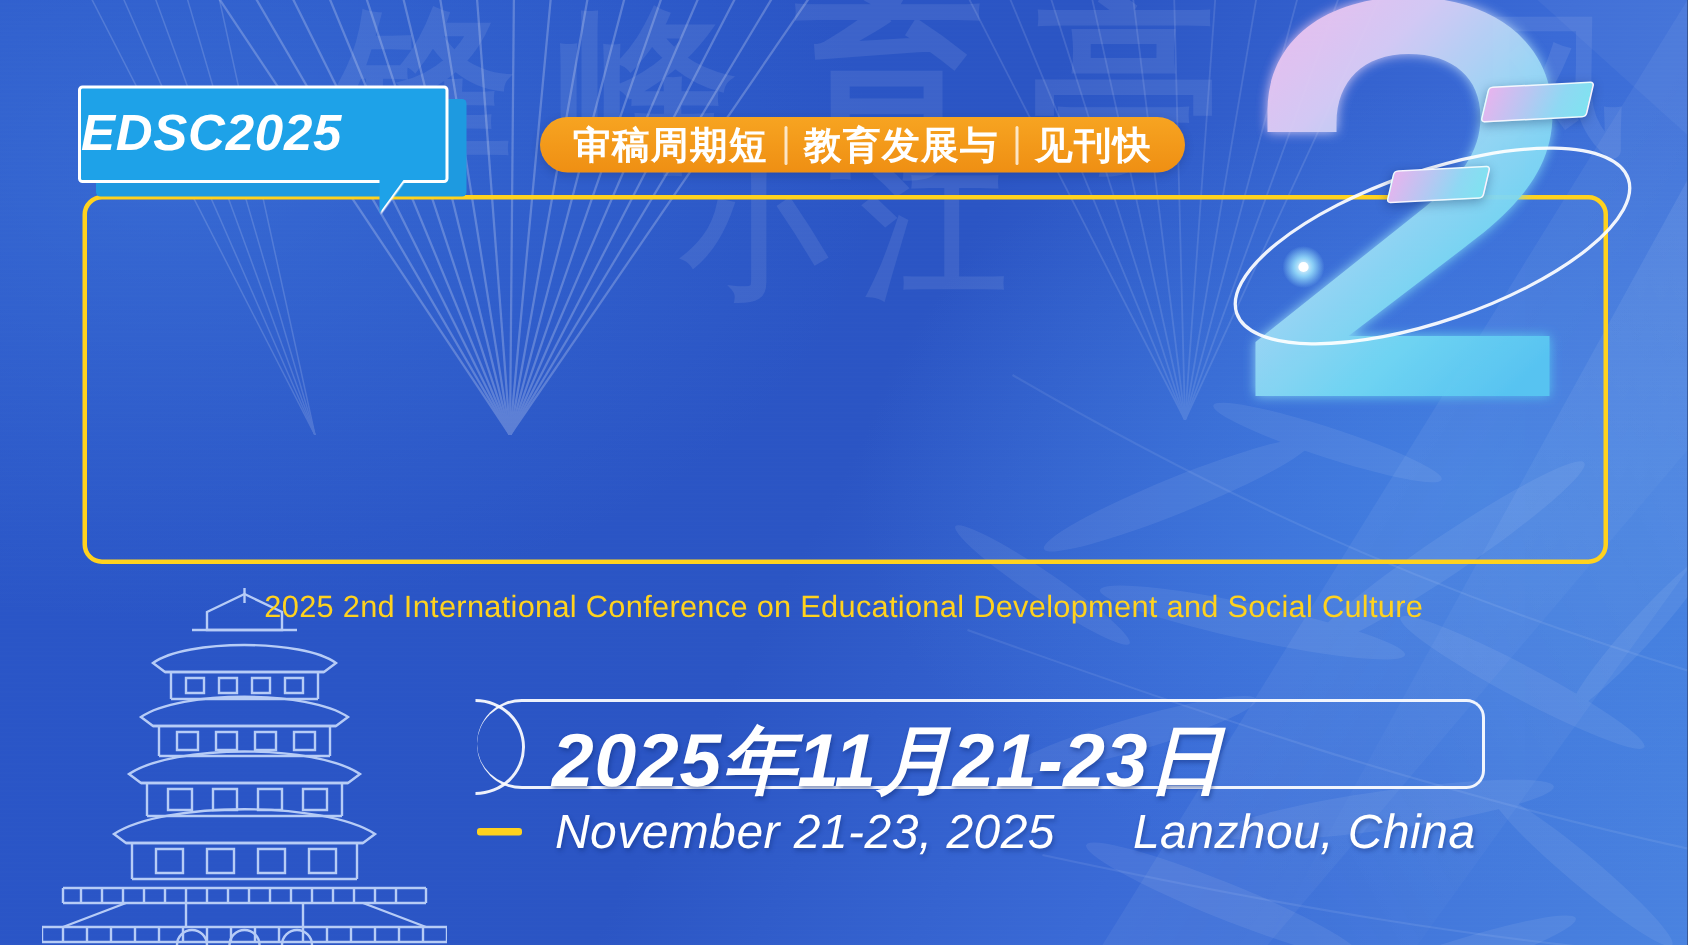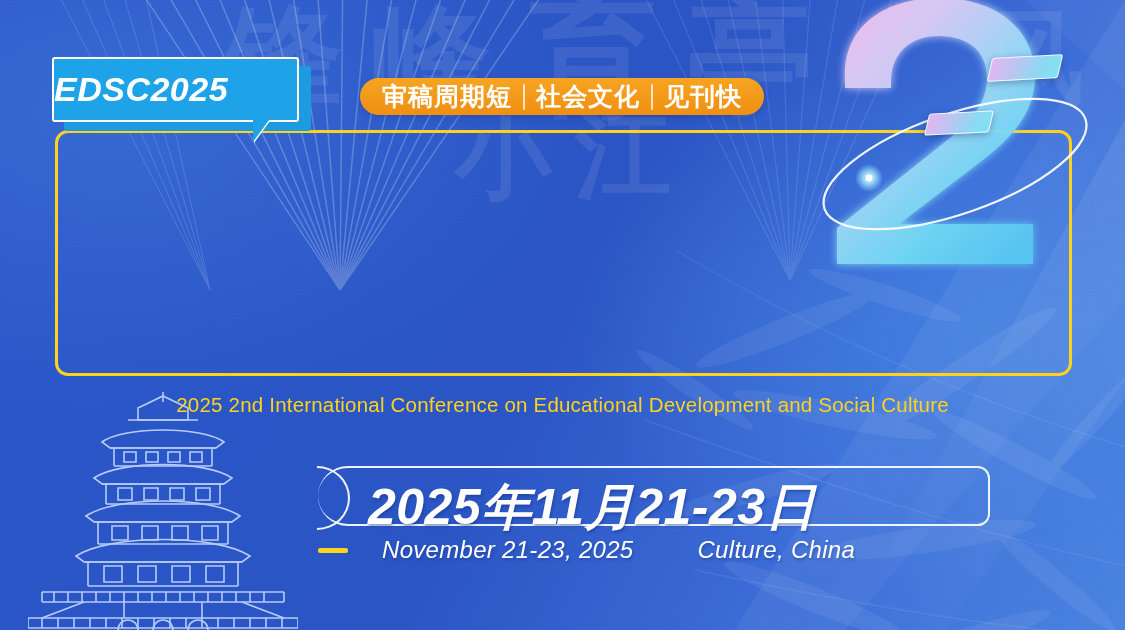--- a/index.html
+++ b/index.html
@@ -168,24 +168,24 @@
     display:flex; align-items:center; gap:40px;
     font-family:"Liberation Sans","DejaVu Sans",sans-serif;
     font-weight:700; font-style:italic;
     font-size:50px; color:#ffffff; letter-spacing:.5px;
     text-shadow:1px 2px 3px rgba(15,45,120,.45);
   }
   .date-cn .loc{ font-style:normal; letter-spacing:2px; }
 
   .date-en{
     position:absolute; left:318px; top:536px; z-index:9;
-    display:flex; align-items:center; gap:34px;
+    display:flex; align-items:center; gap:22px;
     font-family:"Liberation Sans","DejaVu Sans",sans-serif;
     font-style:italic; font-weight:400;
-    font-size:24px; color:#ffffff; letter-spacing:.3px;
+    font-size:32px; color:#ffffff; letter-spacing:.3px;
     text-shadow:1px 2px 3px rgba(15,45,120,.4);
   }
   .dash{ width:30px; height:5px; background:#ffd21e; border-radius:2px; flex:none; }
   .date-en .loc-en{ margin-left:30px; }
 
   
   .deco2{
     position:absolute; right:18px; top:-4px; width:300px; height:300px; z-index:6;
     pointer-events:none;
   }
@@ -395,33 +395,33 @@
   <div class="tag-wrap">
     <div class="tag-shadow"></div>
     <div class="tag-main">
       <span class="tag-text">EDSC2025</span>
     </div>
   </div>
 
   <div class="badge">
     <span class="badge-text">审稿周期短</span>
     <span class="badge-sep"></span>
-    <span class="badge-text">社会文化</span>
+    <span class="badge-text">教育发展与</span>
     <span class="badge-sep"></span>
     <span class="badge-text">见刊快</span>
   </div>
 
 
   <div class="subtitle">2025 2nd International Conference on Educational Development and Social Culture</div>
 
   <div class="date-frame"></div>
 
   <div class="date-cn">
     <span>2025年11月21-23日</span>
   </div>
 
   <div class="date-en">
     <span class="dash"></span>
     <span>November 21-23, 2025</span>
-    <span class="loc-en">Culture, China</span>
+    <span class="loc-en">Lanzhou, China</span>
   </div>
 
 </div>
 
 </body></html>

